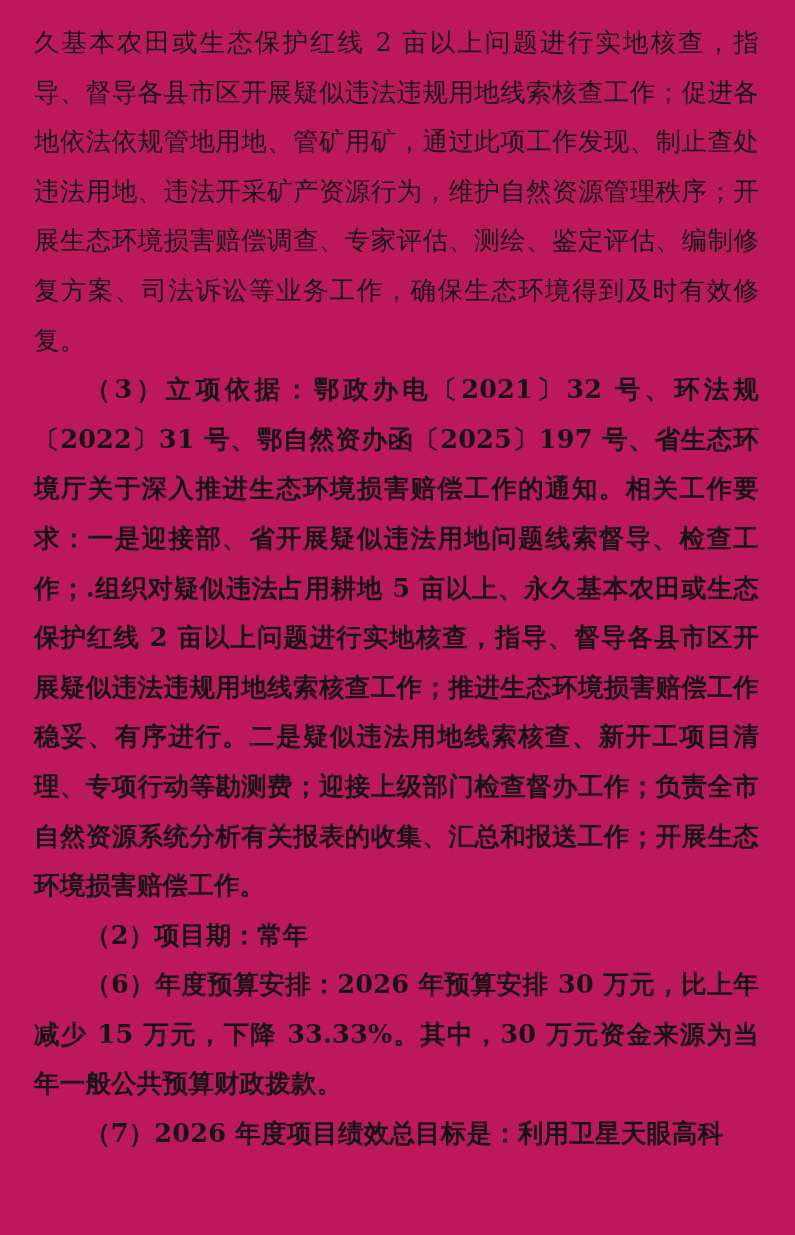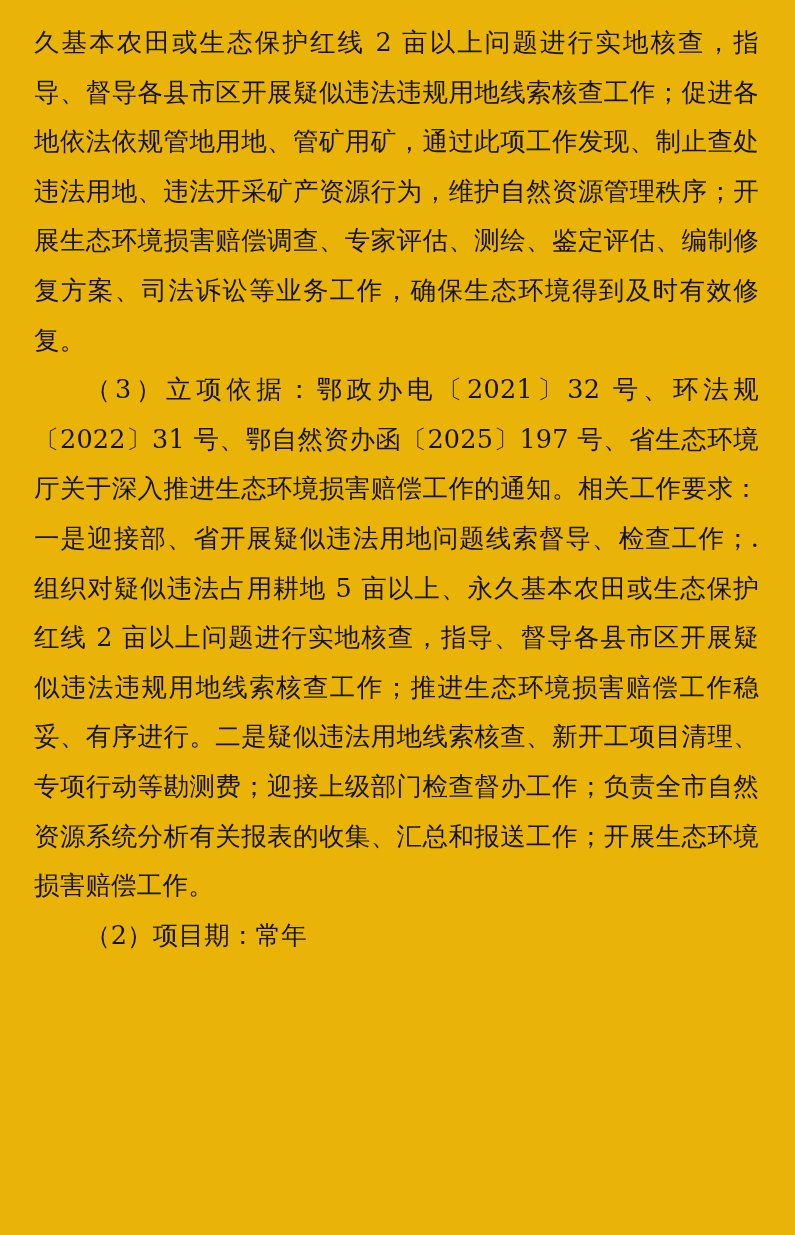--- a/index.html
+++ b/index.html
@@ -13,44 +13,47 @@
     font-family: "DejaVu Serif", "Liberation Serif", serif;
     color: #1a1a1a;
     overflow: hidden;
   }
   .page {
     position: relative;
     width: 795px;
     height: 1235px;
     box-sizing: border-box;
     padding: 18px 36px 10px 34px;
-    background: #eab308;
+    background: #be185d;
   }
   .doc-body {
     font-size: 25.5px;
     line-height: 49.6px;
     letter-spacing: 0.2px;
     text-align: justify;
     text-justify: inter-ideograph;
     color: #141414;
   }
   .para {
     margin: 0;
     text-indent: 0;
     white-space: pre-wrap;
   }
   .para.indent {
     text-indent: 2em;
+    font-weight: bold;
   }
   .para + .para {
     margin-top: 0;
   }
 </style>
 </head>
 <body>
 
 <div class="page">
   <div class="doc-body">
     <p class="para">久基本农田或生态保护红线 2 亩以上问题进行实地核查，指导、督导各县市区开展疑似违法违规用地线索核查工作；促进各地依法依规管地用地、管矿用矿，通过此项工作发现、制止查处违法用地、违法开采矿产资源行为，维护自然资源管理秩序；开展生态环境损害赔偿调查、专家评估、测绘、鉴定评估、编制修复方案、司法诉讼等业务工作，确保生态环境得到及时有效修复。</p>
     <p class="para indent">（3）立项依据：鄂政办电〔2021〕32 号、环法规〔2022〕31 号、鄂自然资办函〔2025〕197 号、省生态环境厅关于深入推进生态环境损害赔偿工作的通知。相关工作要求：一是迎接部、省开展疑似违法用地问题线索督导、检查工作；.组织对疑似违法占用耕地 5 亩以上、永久基本农田或生态保护红线 2 亩以上问题进行实地核查，指导、督导各县市区开展疑似违法违规用地线索核查工作；推进生态环境损害赔偿工作稳妥、有序进行。二是疑似违法用地线索核查、新开工项目清理、专项行动等勘测费；迎接上级部门检查督办工作；负责全市自然资源系统分析有关报表的收集、汇总和报送工作；开展生态环境损害赔偿工作。</p>
     <p class="para indent">（2）项目期：常年</p>
+    <p class="para indent">（6）年度预算安排：2026 年预算安排 30 万元，比上年减少 15 万元，下降 33.33%。其中，30 万元资金来源为当年一般公共预算财政拨款。</p>
+    <p class="para indent">（7）2026 年度项目绩效总目标是：利用卫星天眼高科</p>
   </div>
 </div>
 
 </body></html>

